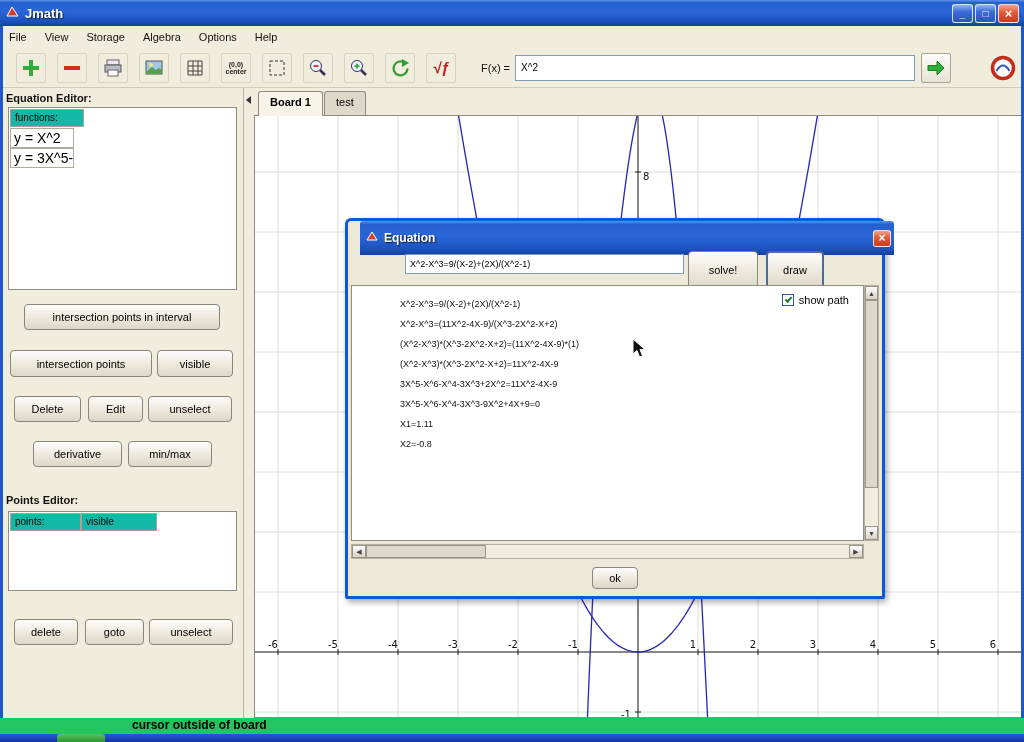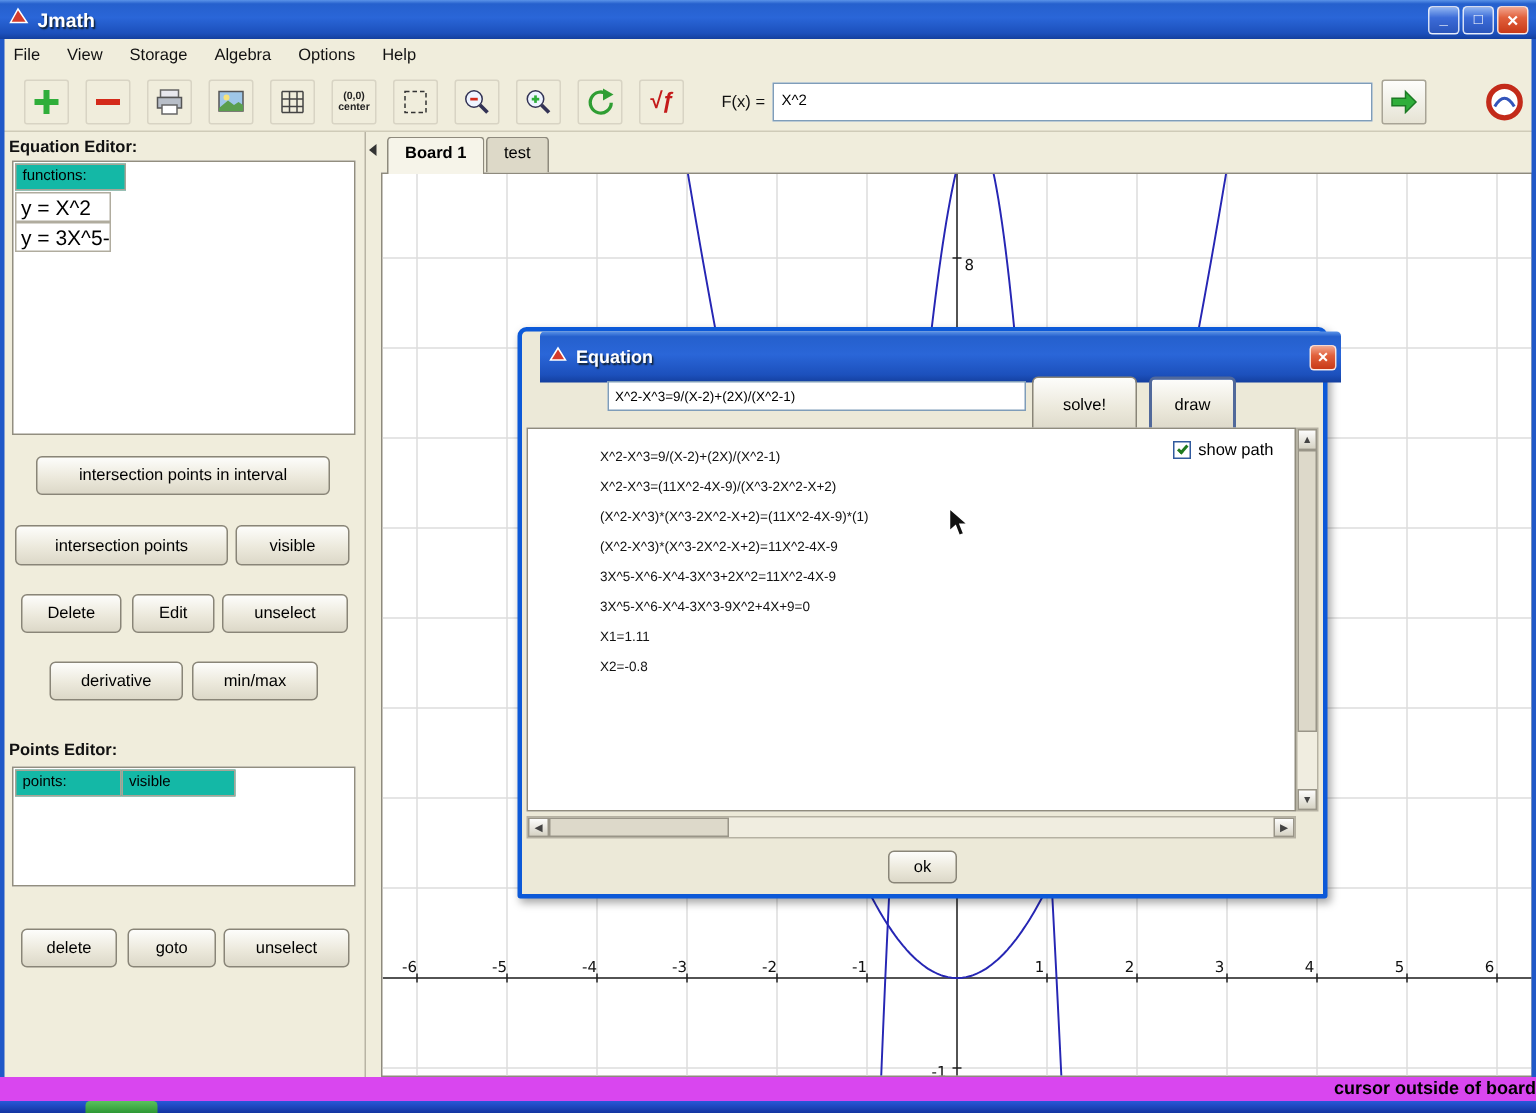--- a/index.html
+++ b/index.html
@@ -68,21 +68,21 @@
   .sb-btn{position:absolute;background:linear-gradient(#fdfdfd,#d6d3c4);border:1px solid #999588;color:#444;font-size:7px;display:flex;align-items:center;justify-content:center;}
   .vscroll .sb-btn{width:13px;height:14px;left:0;}
   .vscroll .up{top:0;} .vscroll .down{bottom:0;}
   .hscroll .sb-btn{width:14px;height:13px;top:0;}
   .hscroll .lft{left:0;} .hscroll .rgt{right:0;}
   .vthumb{position:absolute;left:0;top:14px;width:13px;height:188px;background:#ddd9ca;border:1px solid #999588;}
   .hthumb{position:absolute;left:14px;top:0;width:120px;height:13px;background:#ddd9ca;border:1px solid #999588;}
   .ok-btn{left:244px;top:322px;width:46px;height:22px;}
 
   
-  .statusbar{position:absolute;left:0;top:718px;width:100%;height:16px;background:#d946ef;font-size:12px;font-weight:bold;text-align:right;padding-left:132px;color:#000;z-index:26;}
+  .statusbar{position:absolute;left:0;top:718px;width:100%;height:16px;background:#22c55e;font-size:12px;font-weight:bold;text-align:left;padding-left:132px;color:#000;z-index:26;}
   .taskbar{position:absolute;left:0;top:734px;width:100%;height:8px;background:linear-gradient(#2a58d8,#1334a0);z-index:27;}
   .task-green{position:absolute;left:57px;top:0;width:48px;height:8px;background:linear-gradient(#59c25e,#2e9834);border-radius:3px 3px 0 0;}
   .cursor{position:absolute;left:632px;top:338px;z-index:40;}
 </style>
 </head>
 <body>
 
 <div class="app">
   <div class="edge left"></div>
   <div class="edge right"></div>

